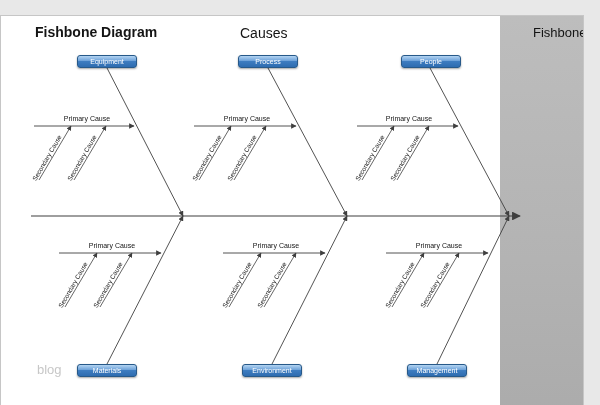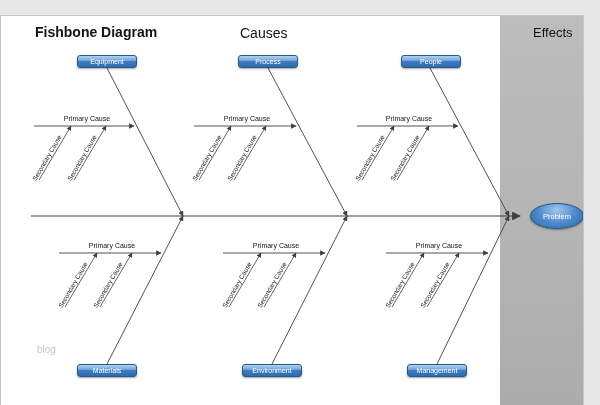--- a/index.html
+++ b/index.html
@@ -9,21 +9,21 @@
     font-family:"Liberation Sans","DejaVu Sans",sans-serif;color:#141414;margin-top:15px;
   }
   #effects-panel{
     position:absolute;right:0;top:0;width:83px;height:405px;
     background:linear-gradient(180deg,#bdbdbd 0%,#b3b3b3 60%,#ababab 100%);
   }
   .hdr{position:absolute;white-space:nowrap;}
   #title{left:34px;top:8px;font-size:14px;font-weight:700;}
   #causes{left:239px;top:9px;font-size:14px;}
   #effects{left:532px;top:9px;font-size:13px;}
-  #watermark{position:absolute;left:36px;top:328px;font-size:10px;color:#c7c7c7;}
+  #watermark{position:absolute;left:36px;top:346px;font-size:13px;color:#c7c7c7;}
   svg{position:absolute;left:0;top:0;}
   .bone,.pline{stroke:#3f3f3f;stroke-width:0.9;fill:none;}
   .sline{stroke:#3f3f3f;stroke-width:0.8;fill:none;}
   .spine{stroke:#3f3f3f;stroke-width:1.1;fill:none;}
   text{fill:#141414;}
   .plabel{font-size:7px;text-anchor:middle;}
   .slabel{font-size:6.5px;text-anchor:middle;}
   .node{
     position:absolute;width:60px;height:13px;border-radius:3px;
     background:linear-gradient(180deg,#b3d4f2 0%,#6ba0d8 45%,#3d7cc0 50%,#2e6cb0 100%);
@@ -41,21 +41,21 @@
 </style>
 </head>
 <body>
 
 <div id="canvas">
 
   <div id="effects-panel"></div>
 
   <div id="title" class="hdr">Fishbone Diagram</div>
   <div id="causes" class="hdr">Causes</div>
-  <div id="effects" class="hdr">Effects</div>
+  <div id="effects" class="hdr">Fishbone</div>
 
   <svg width="600" height="405" viewBox="0 0 600 405">
     <defs>
       <marker id="arrS" viewBox="0 0 10 10" refX="9" refY="5" markerWidth="6" markerHeight="6" orient="auto-start-reverse">
         <path d="M0,0 L10,5 L0,10 z" fill="#3f3f3f"></path>
       </marker>
       <marker id="arrB" viewBox="0 0 10 10" refX="9" refY="5" markerWidth="8" markerHeight="8" orient="auto-start-reverse">
         <path d="M0,0 L10,5 L0,10 z" fill="#3f3f3f"></path>
       </marker>
     </defs>
@@ -123,16 +123,15 @@
     </g>
   </svg>
 
   <div class="node" style="left:76px;top:39px">Equipment</div>
   <div class="node" style="left:237px;top:39px">Process</div>
   <div class="node" style="left:400px;top:39px">People</div>
   <div class="node" style="left:76px;top:348px">Materials</div>
   <div class="node" style="left:241px;top:348px">Environment</div>
   <div class="node" style="left:406px;top:348px">Management</div>
 
-  <div id="problem-node">Problem</div>
 
   <div id="watermark">blog</div>
 </div>
 
 </body></html>

